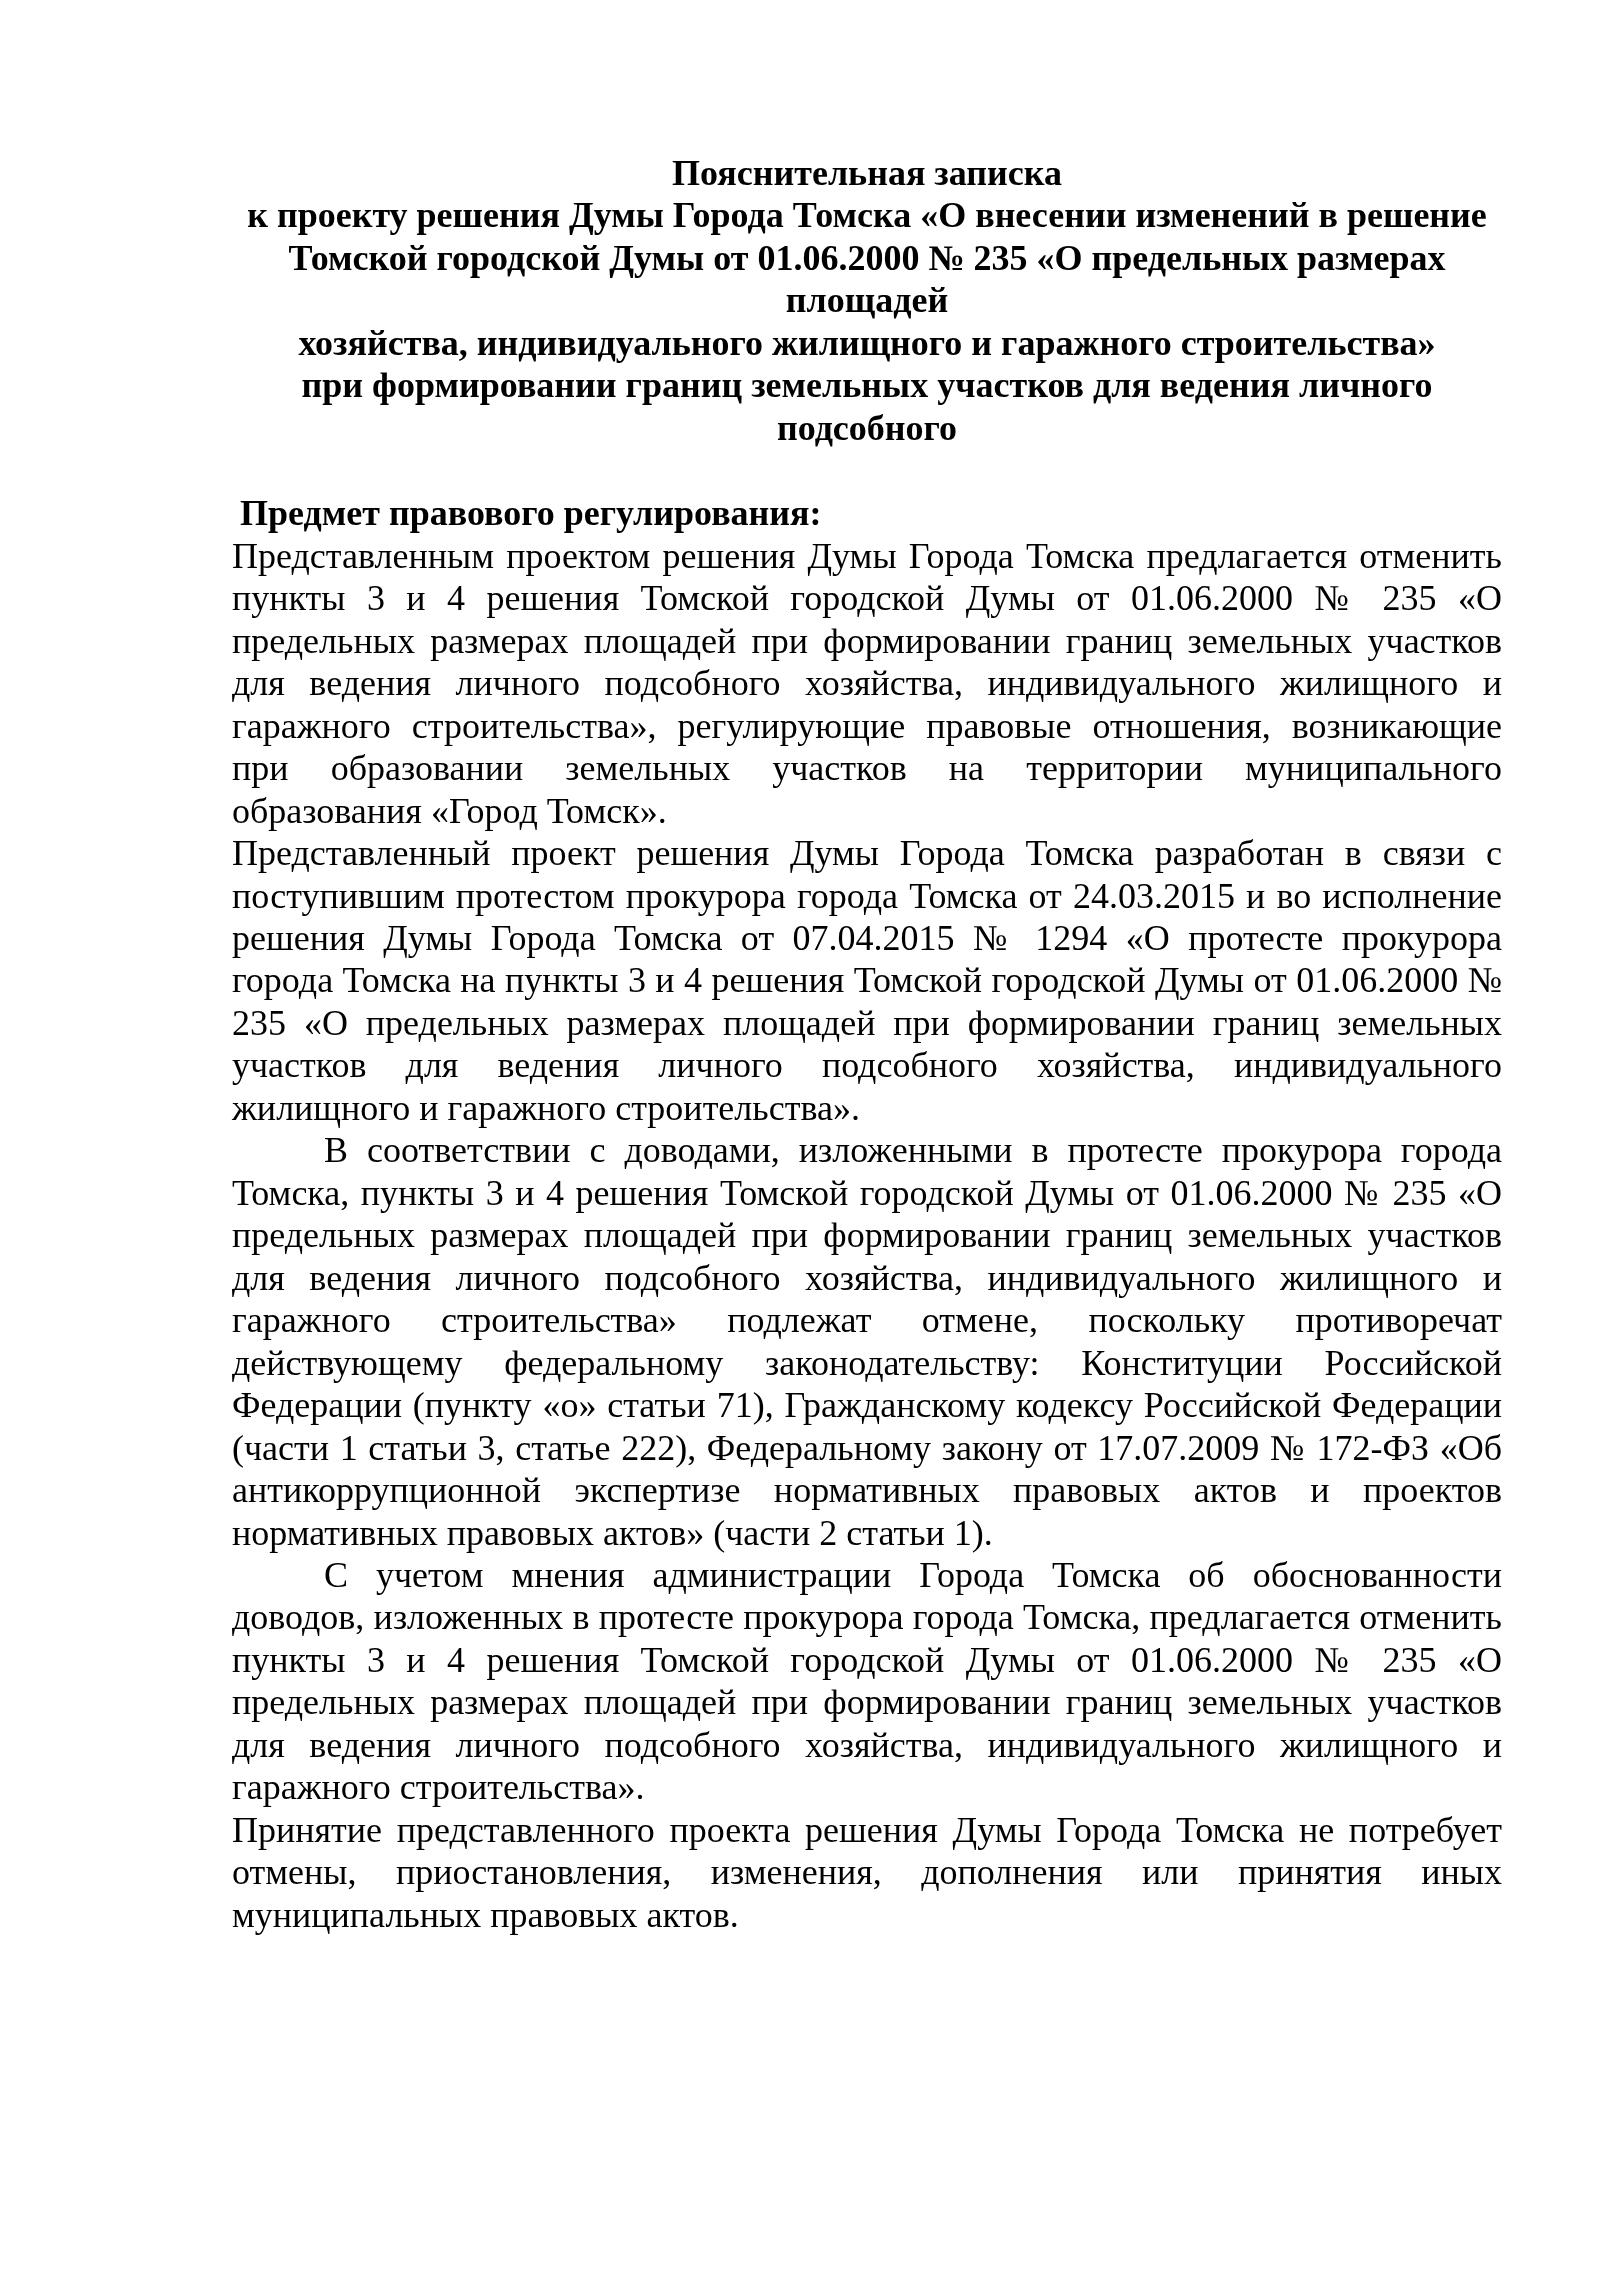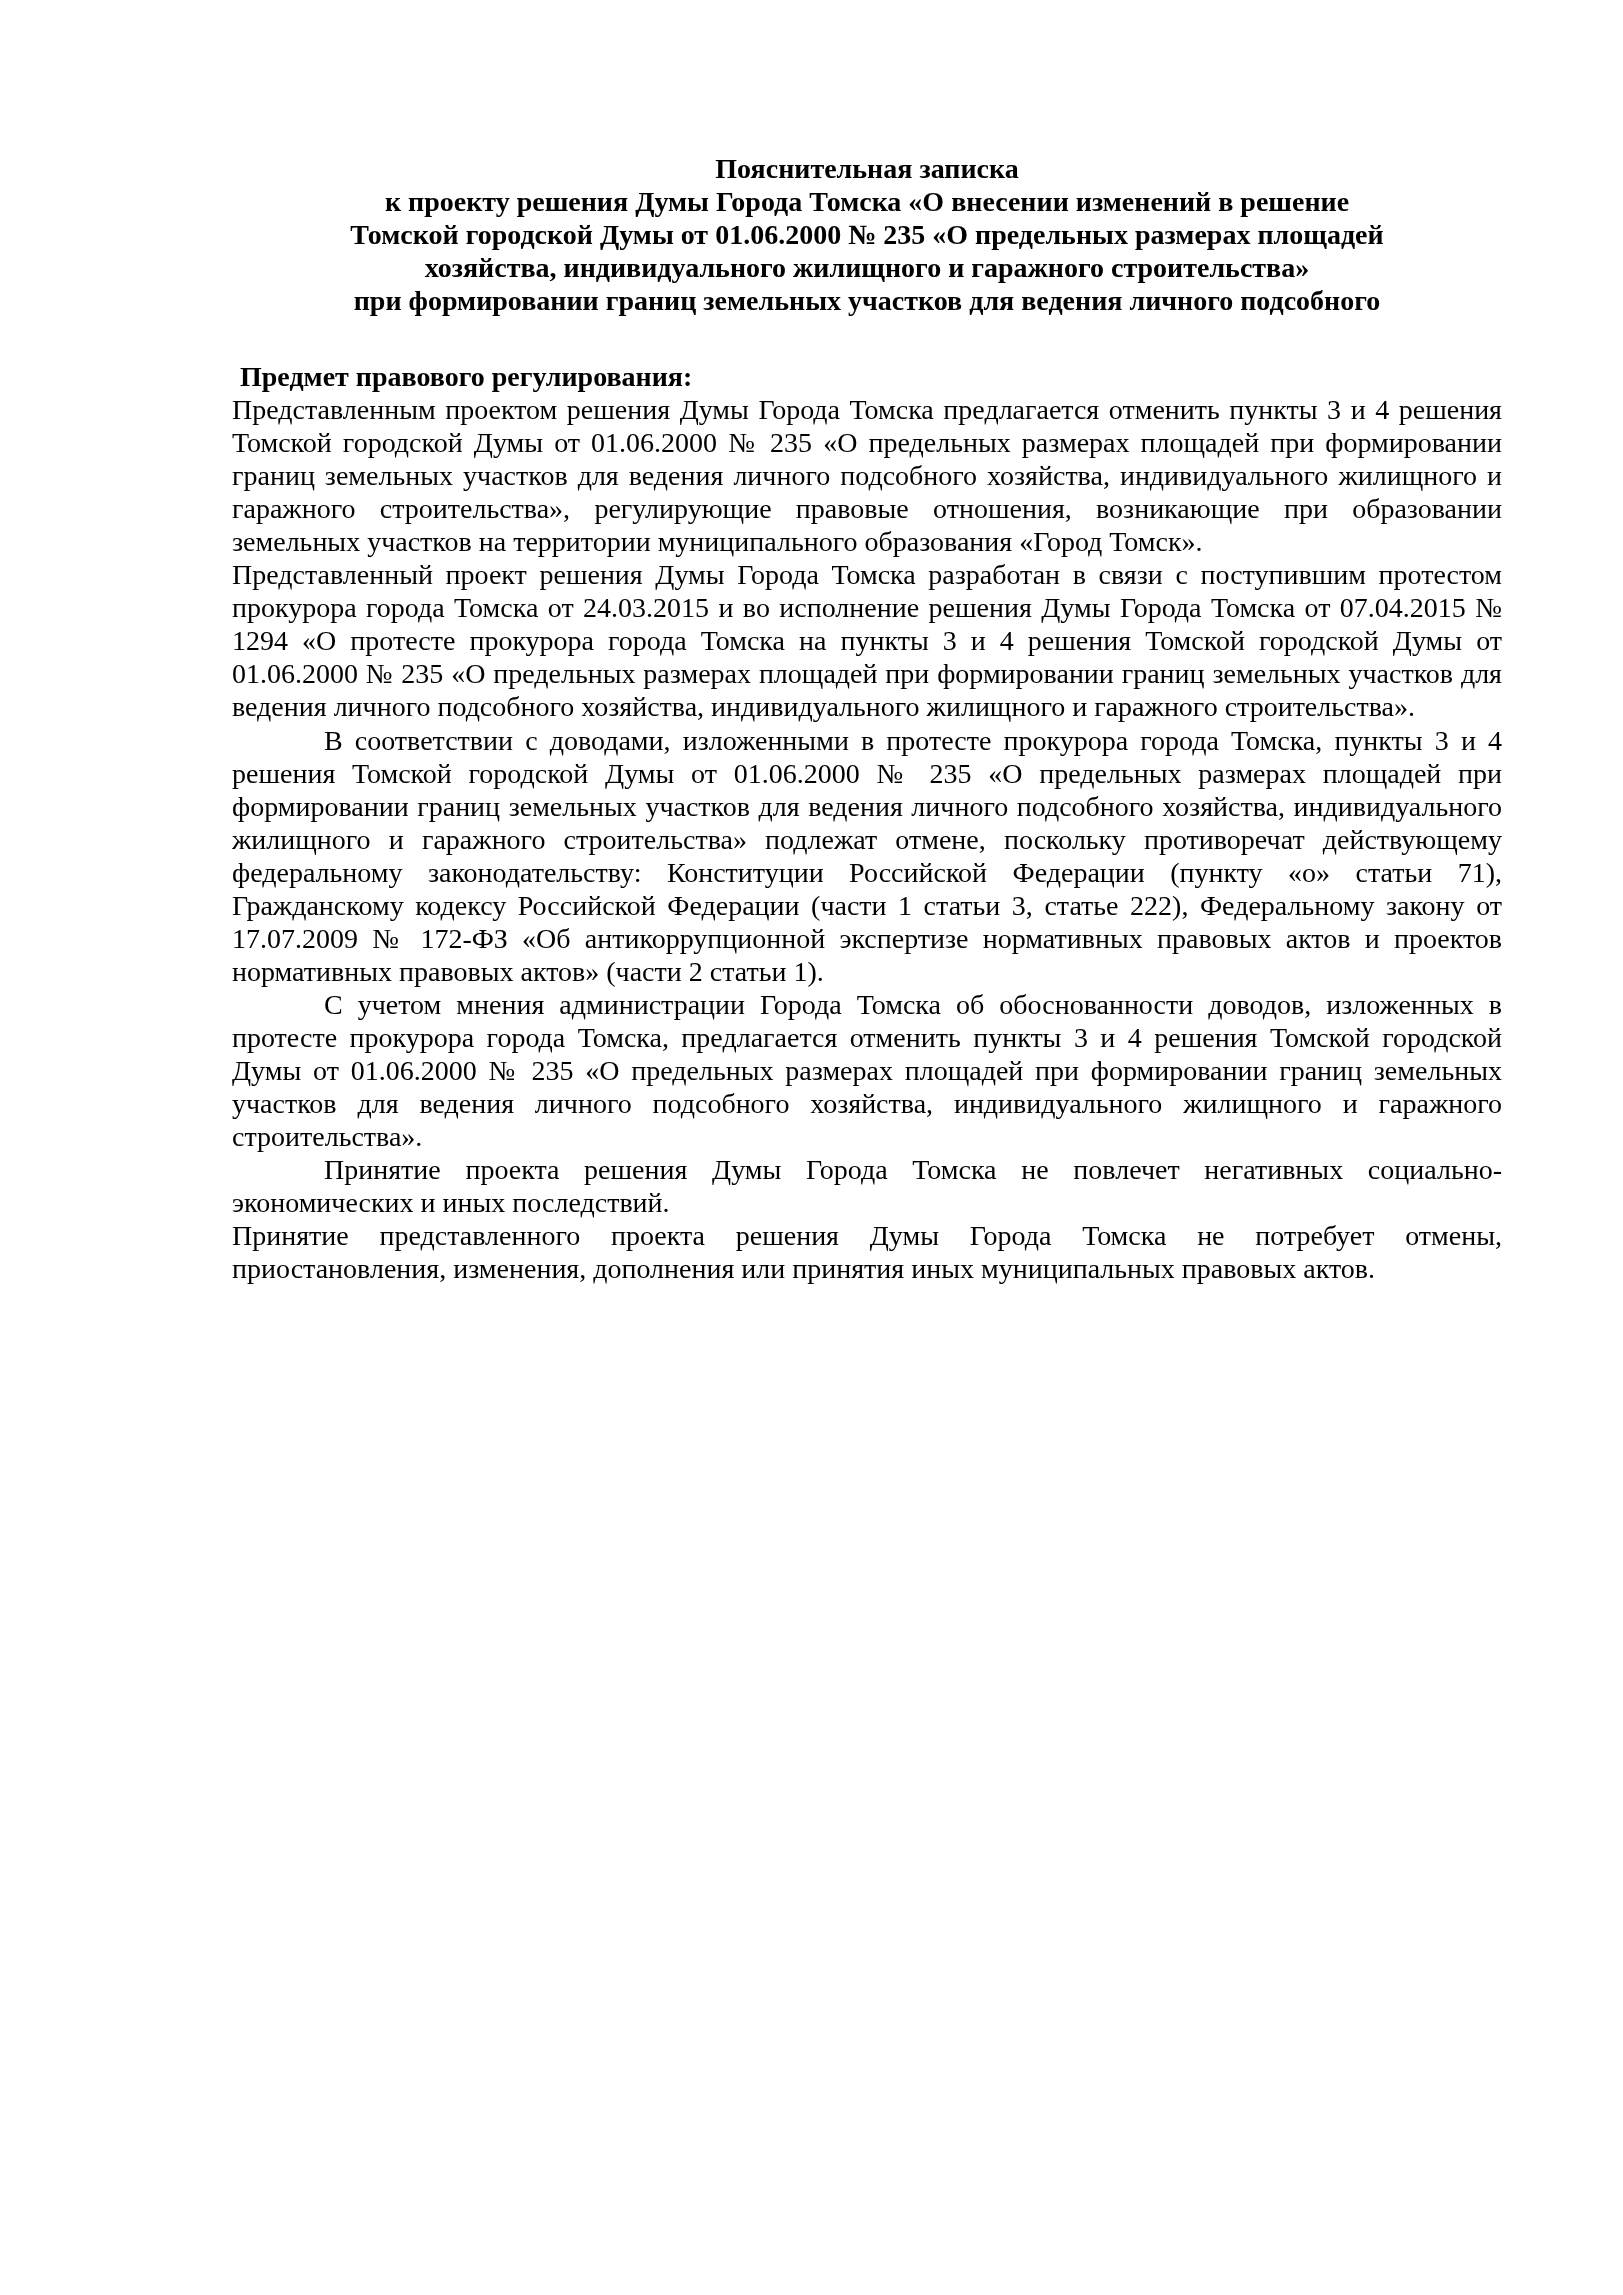--- a/index.html
+++ b/index.html
@@ -8,21 +8,21 @@
     background: #ffffff;
   }
   .page {
     position: relative;
     width: 1623px;
     height: 2295px;
     box-sizing: border-box;
     background: #ffffff;
     padding: 152px 121px 131px 232px;
     font-family: "Liberation Serif", "DejaVu Serif", serif;
-    font-size: 28px;
+    font-size: 36px;
     line-height: 1.18;
     color: #000000;
   }
   .title-block {
     text-align: center;
     font-weight: bold;
   }
   .title-line {
     text-align: center;
   }
@@ -53,18 +53,17 @@
     <div class="title-line">хозяйства, индивидуального жилищного и гаражного строительства»</div>
     <div class="title-line">при формировании границ земельных участков для ведения личного подсобного</div>
   </div>
 
   <div class="heading gap-above">Предмет правового регулирования:</div>
   <div class="para">Представленным проектом решения Думы Города Томска предлагается отменить пункты 3 и 4 решения Томской городской Думы от 01.06.2000 № 235 «О предельных размерах площадей при формировании границ земельных участков для ведения личного подсобного хозяйства, индивидуального жилищного и гаражного строительства», регулирующие правовые отношения, возникающие при образовании земельных участков на территории муниципального образования «Город Томск».</div>
 
   <div class="para">Представленный проект решения Думы Города Томска разработан в связи с поступившим протестом прокурора города Томска от 24.03.2015 и во исполнение решения Думы Города Томска от 07.04.2015 № 1294 «О протесте прокурора города Томска на пункты 3 и 4 решения Томской городской Думы от 01.06.2000 № 235 «О предельных размерах площадей при формировании границ земельных участков для ведения личного подсобного хозяйства, индивидуального жилищного и гаражного строительства».</div>
   <div class="para indented">В соответствии с доводами, изложенными в протесте прокурора города Томска, пункты 3 и 4 решения Томской городской Думы от 01.06.2000 № 235 «О предельных размерах площадей при формировании границ земельных участков для ведения личного подсобного хозяйства, индивидуального жилищного и гаражного строительства» подлежат отмене, поскольку противоречат действующему федеральному законодательству: Конституции Российской Федерации (пункту «о» статьи 71), Гражданскому кодексу Российской Федерации (части 1 статьи 3, статье 222), Федеральному закону от 17.07.2009 № 172-ФЗ «Об антикоррупционной экспертизе нормативных правовых актов и проектов нормативных правовых актов» (части 2 статьи 1).</div>
   <div class="para indented">С учетом мнения администрации Города Томска об обоснованности доводов, изложенных в протесте прокурора города Томска, предлагается отменить пункты 3 и 4 решения Томской городской Думы от 01.06.2000 № 235 «О предельных размерах площадей при формировании границ земельных участков для ведения личного подсобного хозяйства, индивидуального жилищного и гаражного строительства».</div>
-  <div class="para indented">Принятие проекта решения Думы Города Томска не повлечет негативных социально-экономических и иных последствий.</div>
 
   <div class="para">Принятие представленного проекта решения Думы Города Томска не потребует отмены, приостановления, изменения, дополнения или принятия иных муниципальных правовых актов.</div>
 
 </div>
 
 
 </body></html>

